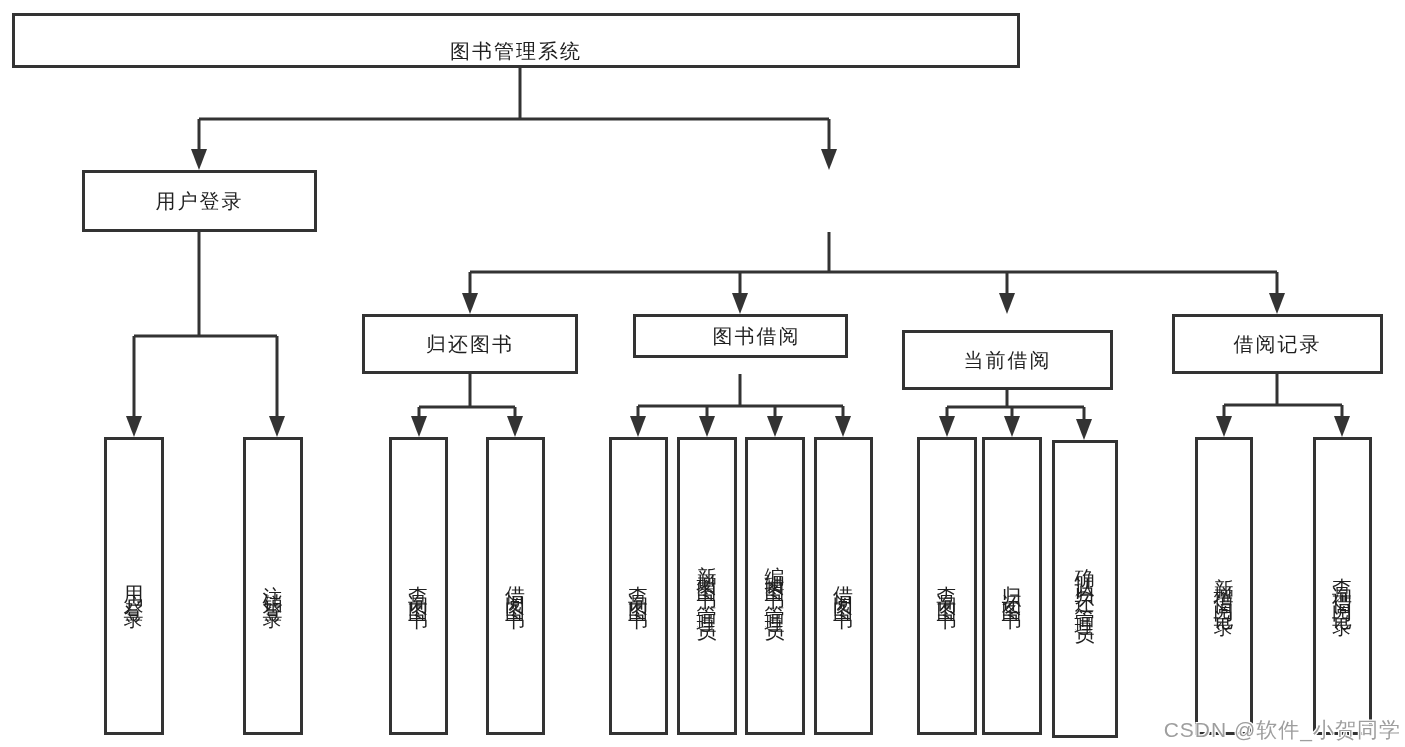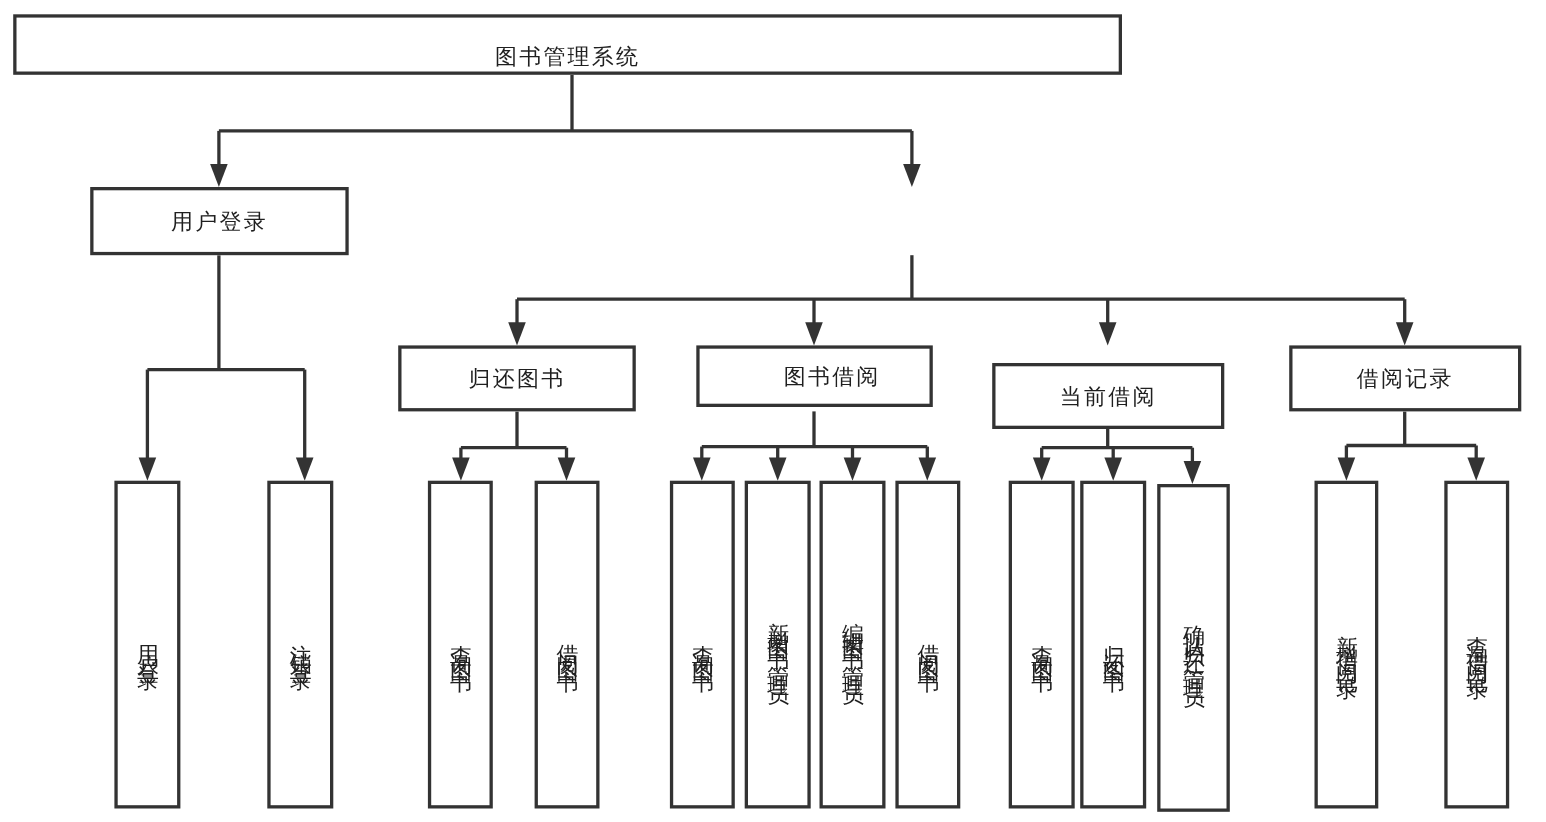--- a/index.html
+++ b/index.html
@@ -118,21 +118,21 @@
     <span>图书管理系统</span>
   </div>
 
   <div class="node hbox" style="left:82px; top:170px; width:235px; height:62px;">
     <span>用户登录</span>
   </div>
 
   <div class="node hbox" style="left:362px; top:314px; width:216px; height:60px;">
     <span>归还图书</span>
   </div>
-  <div class="node hbox" style="left:633px; top:314px; width:215px; height:56px;padding-left:32px;">
+  <div class="node hbox" style="left:633px; top:314px; width:215px; height:44px;padding-left:32px;">
     <span>图书借阅</span>
   </div>
   <div class="node hbox" style="left:902px; top:330px; width:211px; height:60px;">
     <span>当前借阅</span>
   </div>
   <div class="node hbox" style="left:1172px; top:314px; width:211px; height:60px;">
     <span>借阅记录</span>
   </div>
 
   <div class="node leaf" style="left:104px; top:437px; width:60px; height:298px;">
@@ -172,14 +172,15 @@
     <span class="vtext">确认归还（管理员）</span>
   </div>
 
   <div class="node leaf" style="left:1195px; top:437px; width:58px; height:298px;">
     <span class="vtext">新增借阅记录</span>
   </div>
   <div class="node leaf" style="left:1313px; top:437px; width:59px; height:298px;">
     <span class="vtext">查询借阅记录</span>
   </div>
 
+  <div class="watermark">CSDN @软件_小贺同学</div>
 
 </div>
 
 </body></html>

